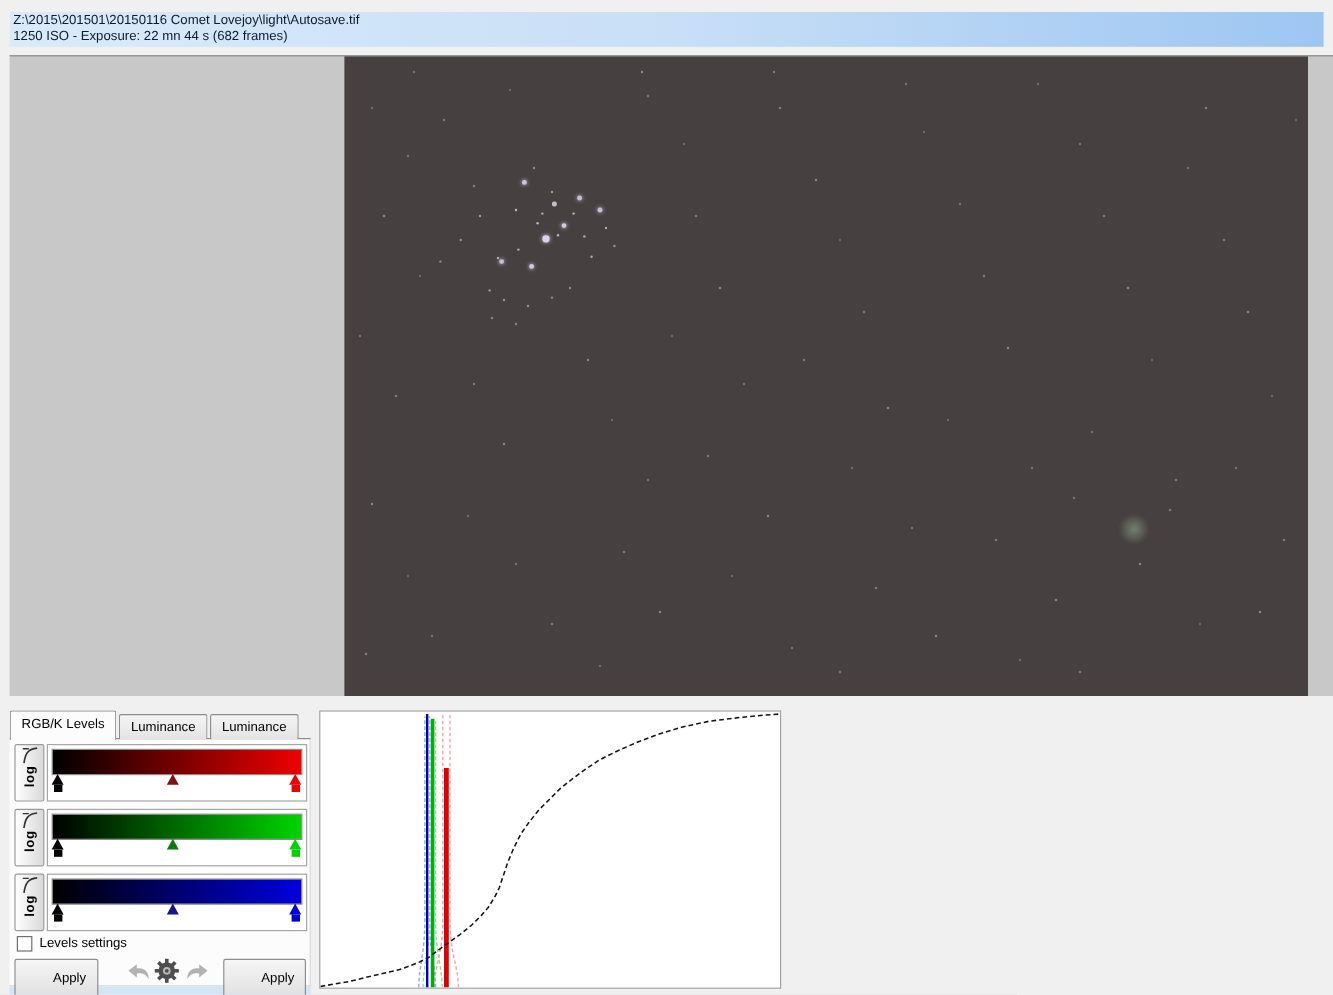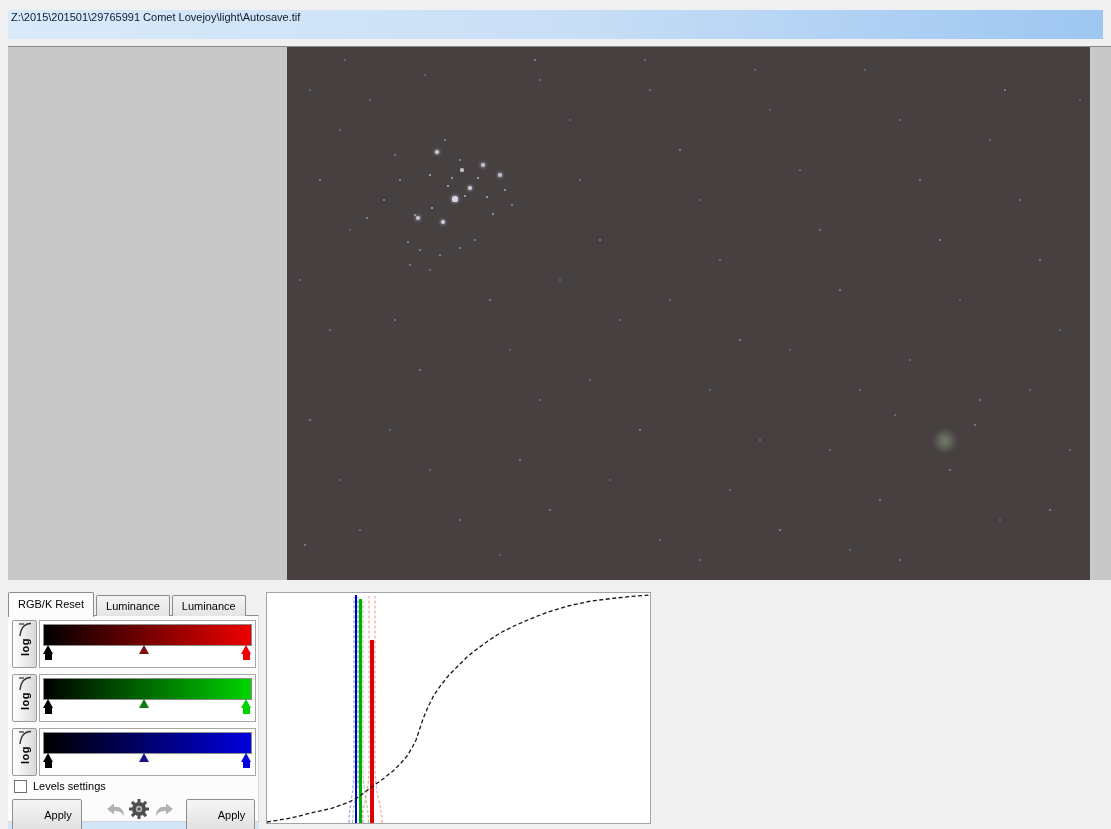--- a/index.html
+++ b/index.html
@@ -89,21 +89,22 @@
   
   .hist-panel{
     position:absolute;left:266px;top:592px;width:385px;height:232px;
     background:#ffffff;border:1px solid #a2a2a2;box-sizing:border-box;
   }
 </style>
 </head>
 <body>
 
 <div class="info-bar">
-  <div>Z:\2015\201501\29765991 Comet Lovejoy\light\Autosave.tif</div>
+  <div>Z:\2015\201501\20150116 Comet Lovejoy\light\Autosave.tif</div>
+  <div>1250 ISO - Exposure: 22 mn 44 s (682 frames)</div>
 </div>
 
 <div class="viewer">
   <div class="image-layer">
     <div id="star-field">
         <div class="star bright" style="left: 165.4px; top: 149.4px; width: 5.2px; height: 5.2px; opacity: 1;"></div>
         <div class="star bright" style="left: 180.8px; top: 138.8px; width: 4.4px; height: 4.4px; opacity: 0.95;"></div>
         <div class="star bright" style="left: 153.8px; top: 172.8px; width: 4.4px; height: 4.4px; opacity: 0.95;"></div>
         <div class="star bright" style="left: 148.2px; top: 103.2px; width: 3.6px; height: 3.6px; opacity: 0.9;"></div>
         <div class="star bright" style="left: 194.2px; top: 116.2px; width: 3.6px; height: 3.6px; opacity: 0.85;"></div>
@@ -211,21 +212,21 @@
         <div class="star" style="left: 356.8px; top: 11.8px; width: 2.4px; height: 2.4px; opacity: 0.4;"></div>
         <div class="star" style="left: 247.2px; top: 12.2px; width: 1.6px; height: 1.6px; opacity: 0.46;"></div>
         <div class="star" style="left: 137px; top: 27px; width: 2px; height: 2px; opacity: 0.28;"></div>
         <div class="star" style="left: 56.8px; top: 11.8px; width: 2.4px; height: 2.4px; opacity: 0.34;"></div>
       </div>
     <div id="comet" class="comet" style="left: 645px; top: 381px; width: 26px; height: 26px;"></div>
   </div>
 </div>
 
 <div class="tabs">
-  <div class="tab active">RGB/K Reset</div>
+  <div class="tab active">RGB/K Levels</div>
   <div class="tab">Luminance</div>
   <div class="tab">Luminance</div>
 </div>
 <div class="tab-page"></div>
 <div class="blue-strip"></div>
 
 <div class="channel-row" style="top:620px">
   <button class="log-btn">
     <svg class="log-glyph" width="14" height="15" viewBox="0 0 14 15">
         <path d="M2 14 C3 6 5.5 2 13 1.5" stroke="#333" fill="none" stroke-width="1.4"></path>

